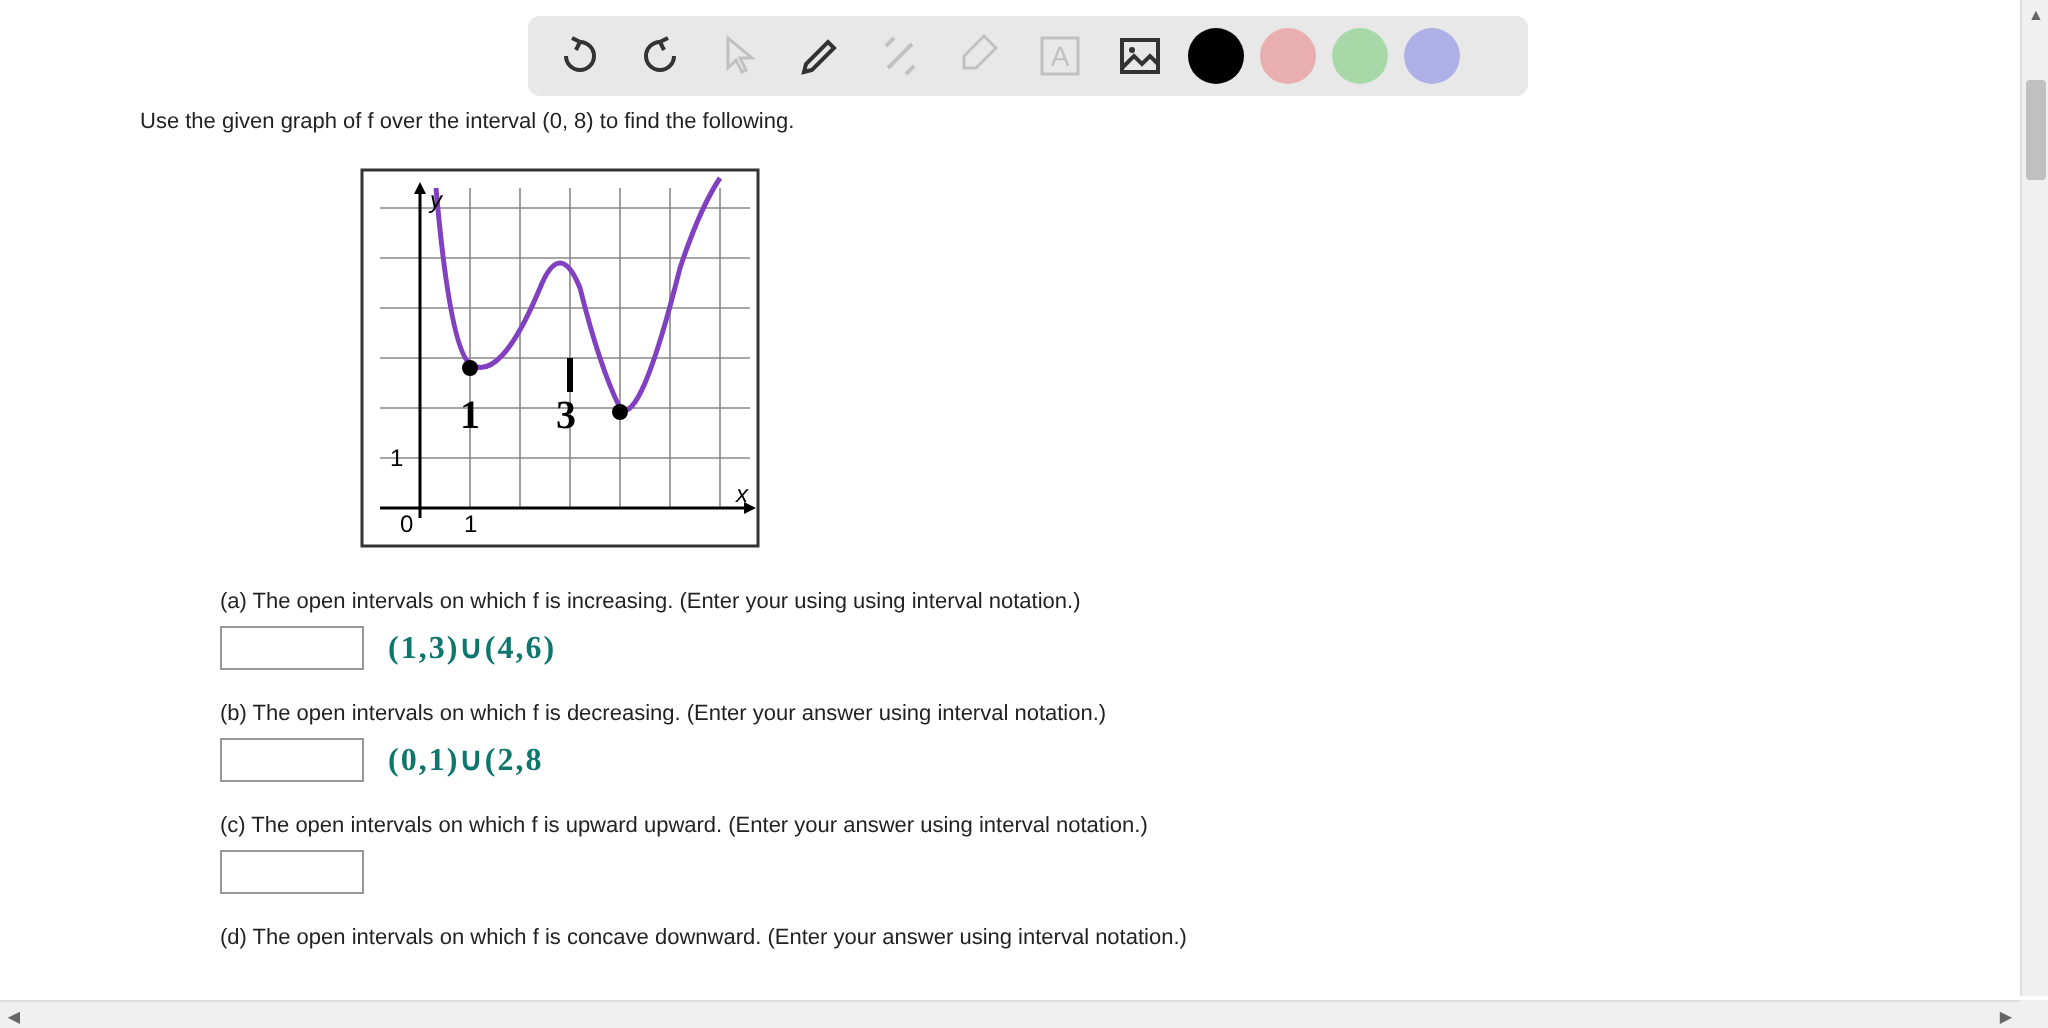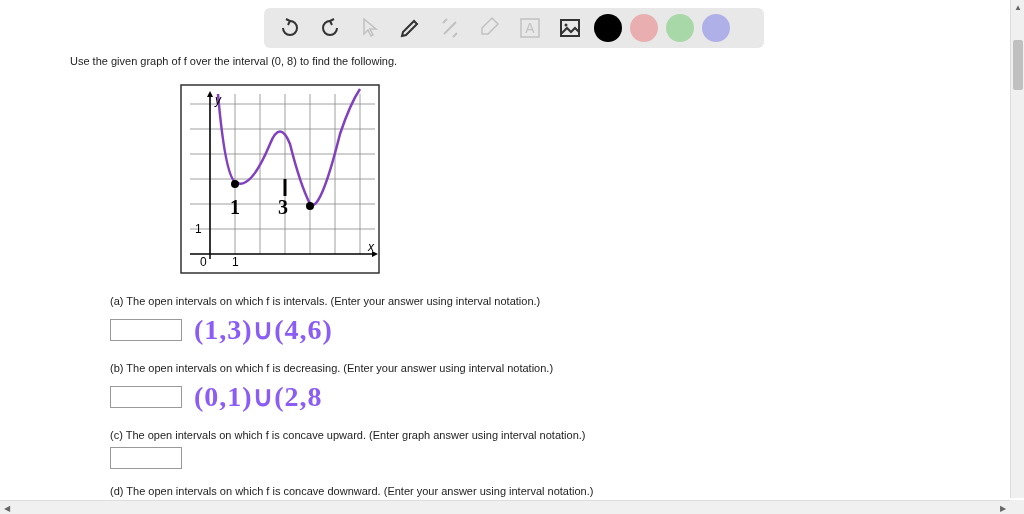--- a/index.html
+++ b/index.html
@@ -72,23 +72,23 @@
       gap: 12px;
     }
     .answer-box {
       width: 72px;
       height: 22px;
       border: 1px solid #999;
       background: #fff;
     }
     .handwritten {
       font-family: 'Comic Sans MS', cursive;
-      font-size: 28px;
+      font-size: 16px;
       font-weight: bold;
-      color: #8b5cf6;
+      color: #0f766e;
       letter-spacing: 1px;
     }
     .scrollbar-v {
       position: absolute;
       right: 0;
       top: 0;
       width: 14px;
       height: 498px;
       background: #f0f0f0;
       border-left: 1px solid #ddd;
@@ -244,33 +244,33 @@
       <text x="15" y="149" font-size="12">1</text>
 
       <circle cx="55" cy="100" r="4" fill="#000"></circle>
       <circle cx="130" cy="122" r="4" fill="#000"></circle>
       <text x="50" y="130" font-size="20" font-weight="bold" font-family="Comic Sans MS">1</text>
       <text x="98" y="130" font-size="20" font-weight="bold" font-family="Comic Sans MS">3</text>
       <line x1="105" y1="95" x2="105" y2="112" stroke="#000" stroke-width="3"></line>
     </svg>
   </div>
 
-  <div class="question">(a) The open intervals on which f is intervals. (Enter your answer using interval notation.)</div>
+  <div class="question">(a) The open intervals on which f is increasing. (Enter your using using interval notation.)</div>
   <div class="answer-row">
     <input class="answer-box" style="">
     <span class="handwritten">(1,3)∪(4,6)</span>
   </div>
 
   <div class="question">(b) The open intervals on which f is decreasing. (Enter your answer using interval notation.)</div>
   <div class="answer-row">
     <input class="answer-box" style="">
     <span class="handwritten">(0,1)∪(2,8</span>
   </div>
 
-  <div class="question">(c) The open intervals on which f is concave upward. (Enter graph answer using interval notation.)</div>
+  <div class="question">(c) The open intervals on which f is upward upward. (Enter your answer using interval notation.)</div>
   <div class="answer-row">
     <input class="answer-box" style="">
   </div>
 
   <div class="question">(d) The open intervals on which f is concave downward. (Enter your answer using interval notation.)</div>
 </div>
 
 <div class="scrollbar-v">
   <div class="scroll-arrow-up">▲</div>
   <div class="scroll-thumb-v"></div>

